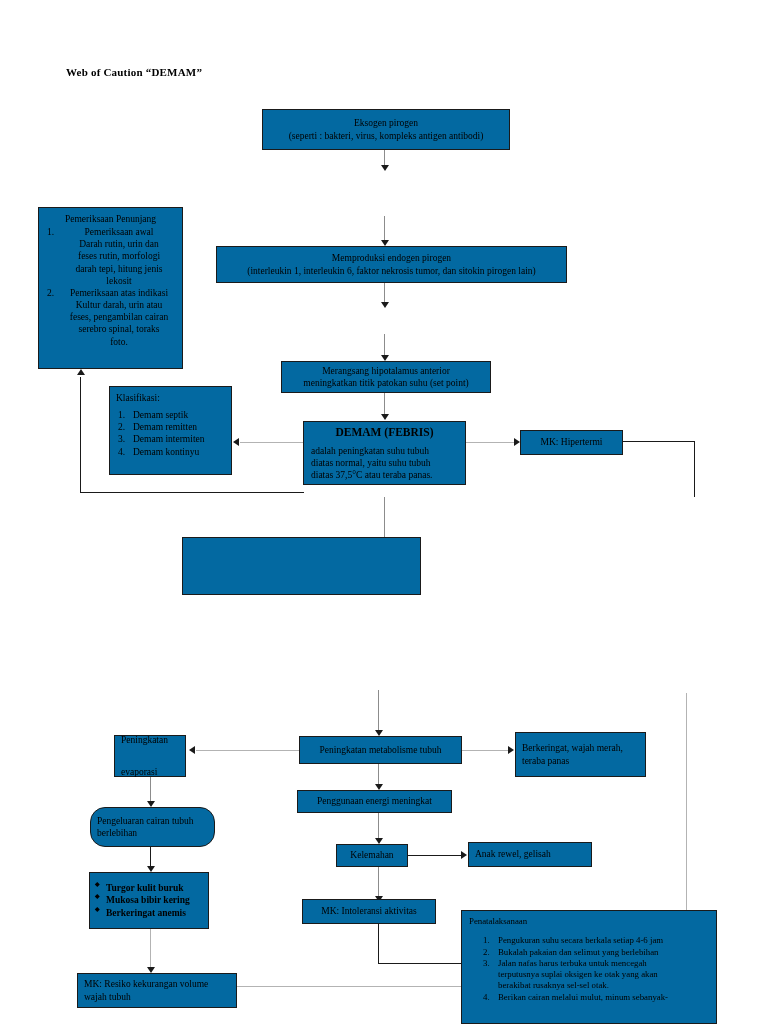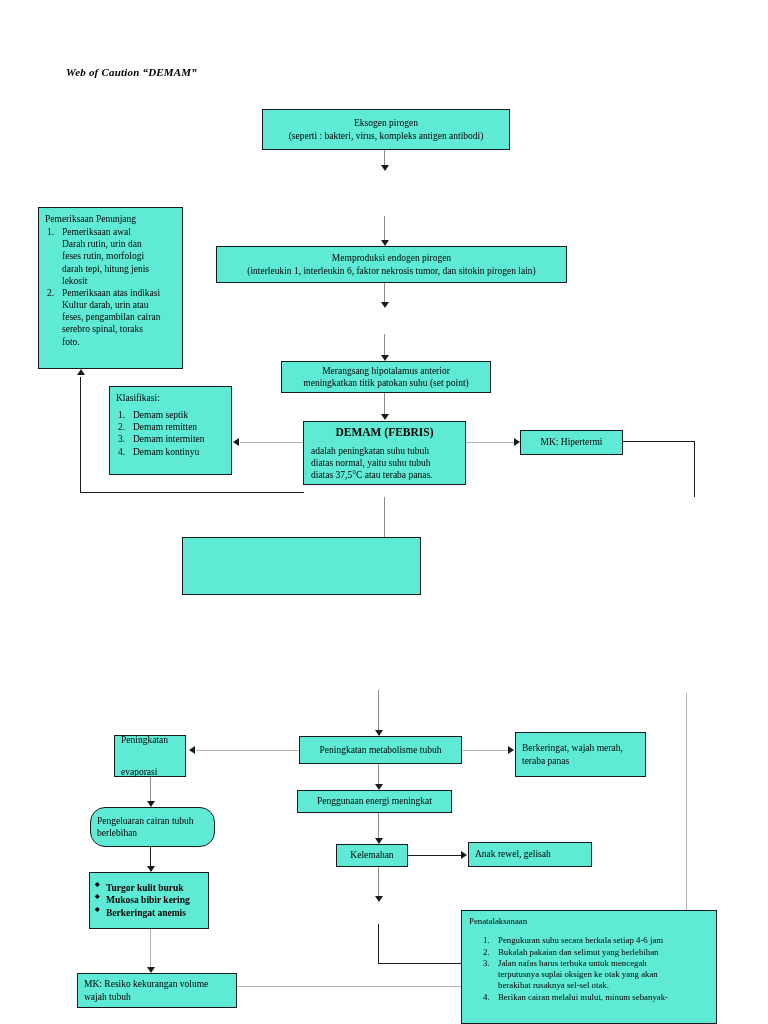--- a/index.html
+++ b/index.html
@@ -17,27 +17,26 @@
     height: 1024px;
     background: #ffffff;
     overflow: hidden;
   }
   .title {
     position: absolute;
     font-family: "Liberation Serif", serif;
     font-weight: bold;
     font-size: 11px;
     letter-spacing: 0.2px;
-    font-style: italic;
   }
   .box {
     position: absolute;
     box-sizing: border-box;
     border: 1.3px solid #1a1a1a;
-    background: #5eead4;
+    background: #0369a1;
     font-size: 9.5px;
     line-height: 1.28;
     padding: 3px 5px;
     display: flex;
     flex-direction: column;
     justify-content: center;
   }
   .box.center {
     text-align: center;
     align-items: center;
@@ -163,21 +162,21 @@
   <div class="conn vline mid" style="left:384px; top:393px; height:23px;"></div>
   <div class="arrow down" style="left:381px; top:414px;"></div>
 
   <div class="box left" style="left:303px; top:421px; width:163px; height:64px; padding:4px 7px;">
     <span class="hdr-bold">DEMAM (FEBRIS)</span>
     <span class="ln wrap">adalah peningkatan suhu tubuh</span>
     <span class="ln wrap">diatas normal, yaitu suhu tubuh</span>
     <span class="ln wrap">diatas 37,5°C atau teraba panas.</span>
   </div>
 
-  <div class="box left" style="left:38px; top:207px; width:145px; height:162px; padding:5px 6px; justify-content:flex-start;">
+  <div class="box left" style="left:38px; top:207px; width:145px; height:162px; padding:5px 6px; justify-content:flex-start;text-align:center;">
     <span class="lbl-line" style="margin-bottom:1px;">Pemeriksaan Penunjang</span>
     <ul class="olist">
       <li>
         <span class="num">1.</span>
         <span class="lbl-line">Pemeriksaan awal</span>
         <span class="lbl-line">Darah rutin, urin dan</span>
         <span class="lbl-line">feses rutin, morfologi</span>
         <span class="lbl-line">darah tepi, hitung jenis</span>
         <span class="lbl-line">lekosit</span>
       </li>
@@ -297,20 +296,23 @@
     <ul class="blist">
       <li>Turgor kulit buruk</li>
       <li>Mukosa bibir kering</li>
       <li>Berkeringat anemis</li>
     </ul>
   </div>
 
   <div class="conn vline mid" style="left:378px; top:867px; height:31px;"></div>
   <div class="arrow down" style="left:375px; top:896px;"></div>
 
+  <div class="box center" style="left:302px; top:899px; width:134px; height:25px;">
+    <span class="ln">MK: Intoleransi aktivitas</span>
+  </div>
 
   <div class="conn vline dark" style="left:378px; top:924px; height:40px;"></div>
   <div class="conn hline dark" style="left:378px; top:963px; width:307px;"></div>
   <div class="arrow right" style="left:679px; top:959px;"></div>
 
   <div class="conn vline faint" style="left:150px; top:929px; height:41px;"></div>
   <div class="arrow down" style="left:147px; top:967px;"></div>
 
   <div class="box left" style="left:77px; top:973px; width:160px; height:35px; padding:4px 6px;">
     <span class="ln">MK: Resiko kekurangan volume</span>

